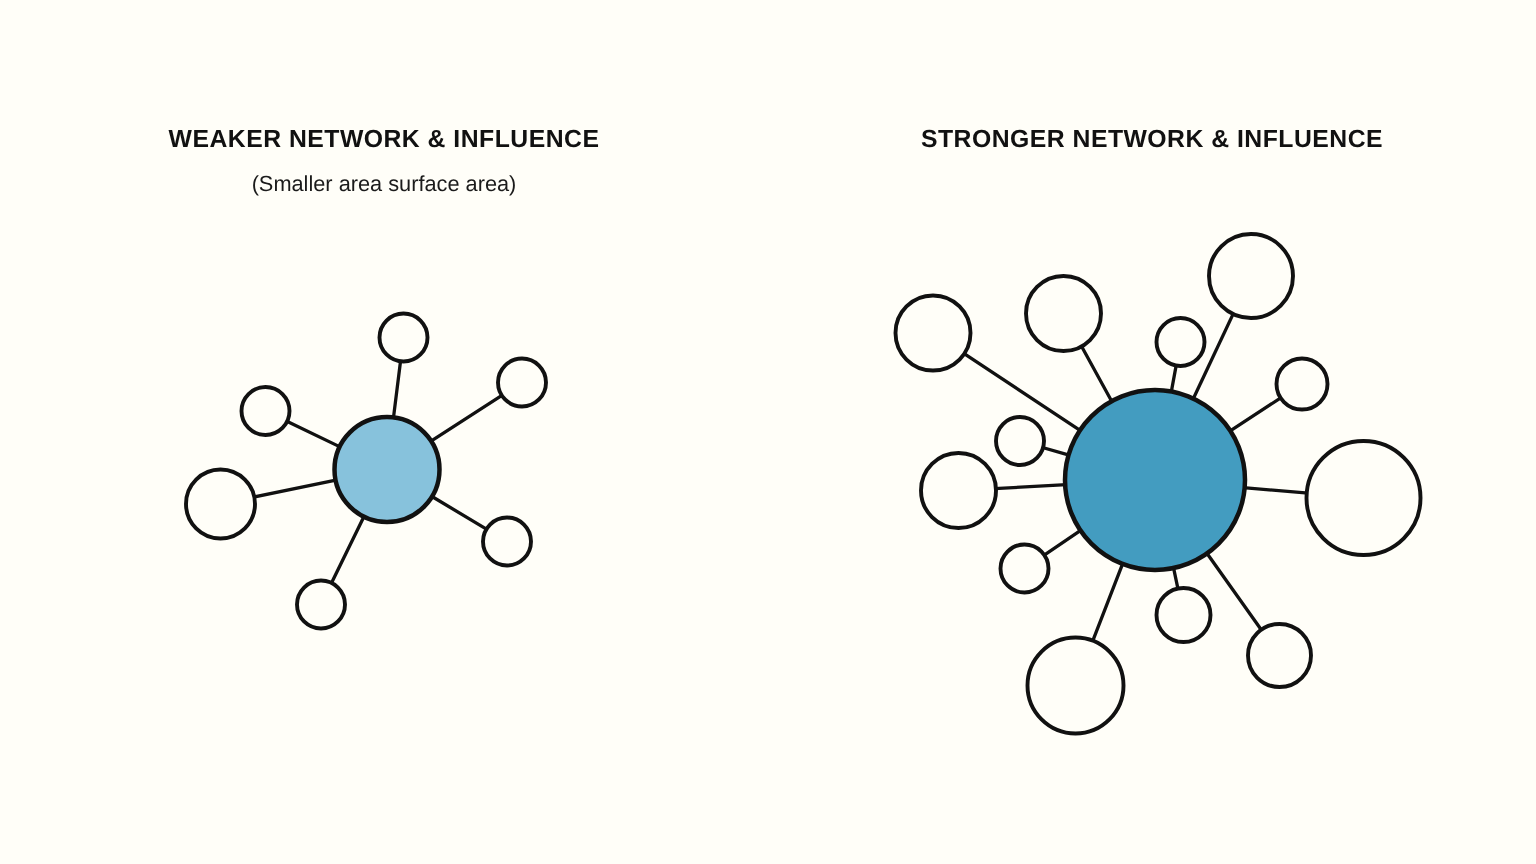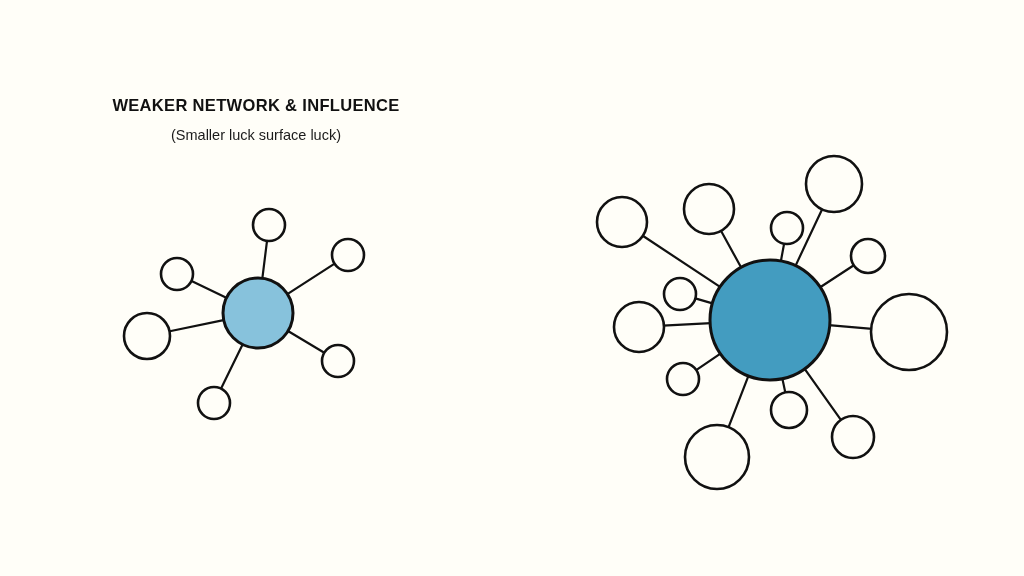--- a/index.html
+++ b/index.html
@@ -17,21 +17,21 @@
     position: relative;
   }
   #canvas {
     position: relative;
     width: 1024px;
     height: 576px;
     background: #FFFEF8;
   }
   .panel {
     position: absolute;
-    top: 12px;
+    top: 0;
     height: 424px;
   }
   #panel-left  { left: 0px;   width: 512px; }
   #panel-right { left: 512px; width: 512px; }
 
   .panel-title {
     position: absolute;
     left: 0;
     width: 512px;
     top: 84px;
@@ -128,19 +128,20 @@
         <circle cx="683" cy="379" r="16" class="node-sat"></circle>
         <circle cx="639" cy="327" r="25" class="node-sat"></circle>
         <circle cx="680" cy="294" r="16" class="node-sat"></circle>
         <circle cx="622" cy="222" r="25" class="node-sat"></circle>
         <circle cx="770" cy="320" r="60" class="node-hub" fill="#439CC0"></circle>
       </g>
     </svg>
 
   <div class="panel" id="panel-left">
     <div class="panel-title">WEAKER NETWORK &amp; INFLUENCE</div>
-    <div class="panel-subtitle">(Smaller luck surface luck)</div>
+    <div class="panel-subtitle">(Smaller area surface area)</div>
   </div>
 
   <div class="panel" id="panel-right">
+    <div class="panel-title">STRONGER NETWORK &amp; INFLUENCE</div>
   </div>
 
 </div>
 
 </body></html>

